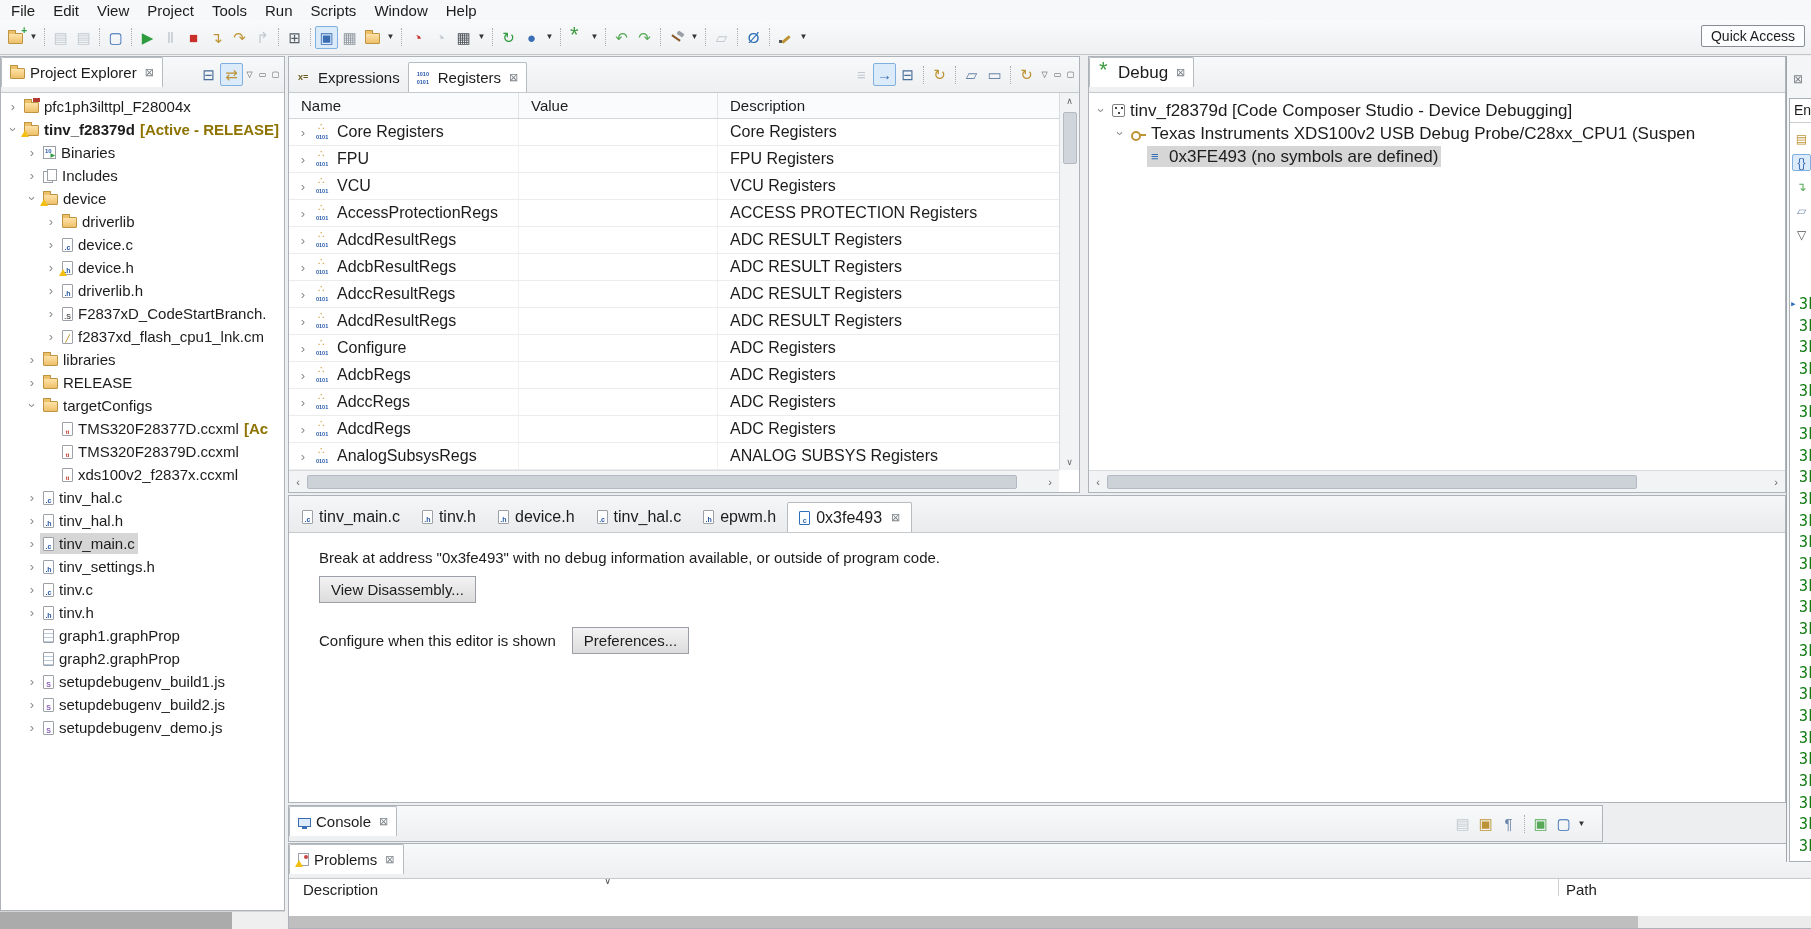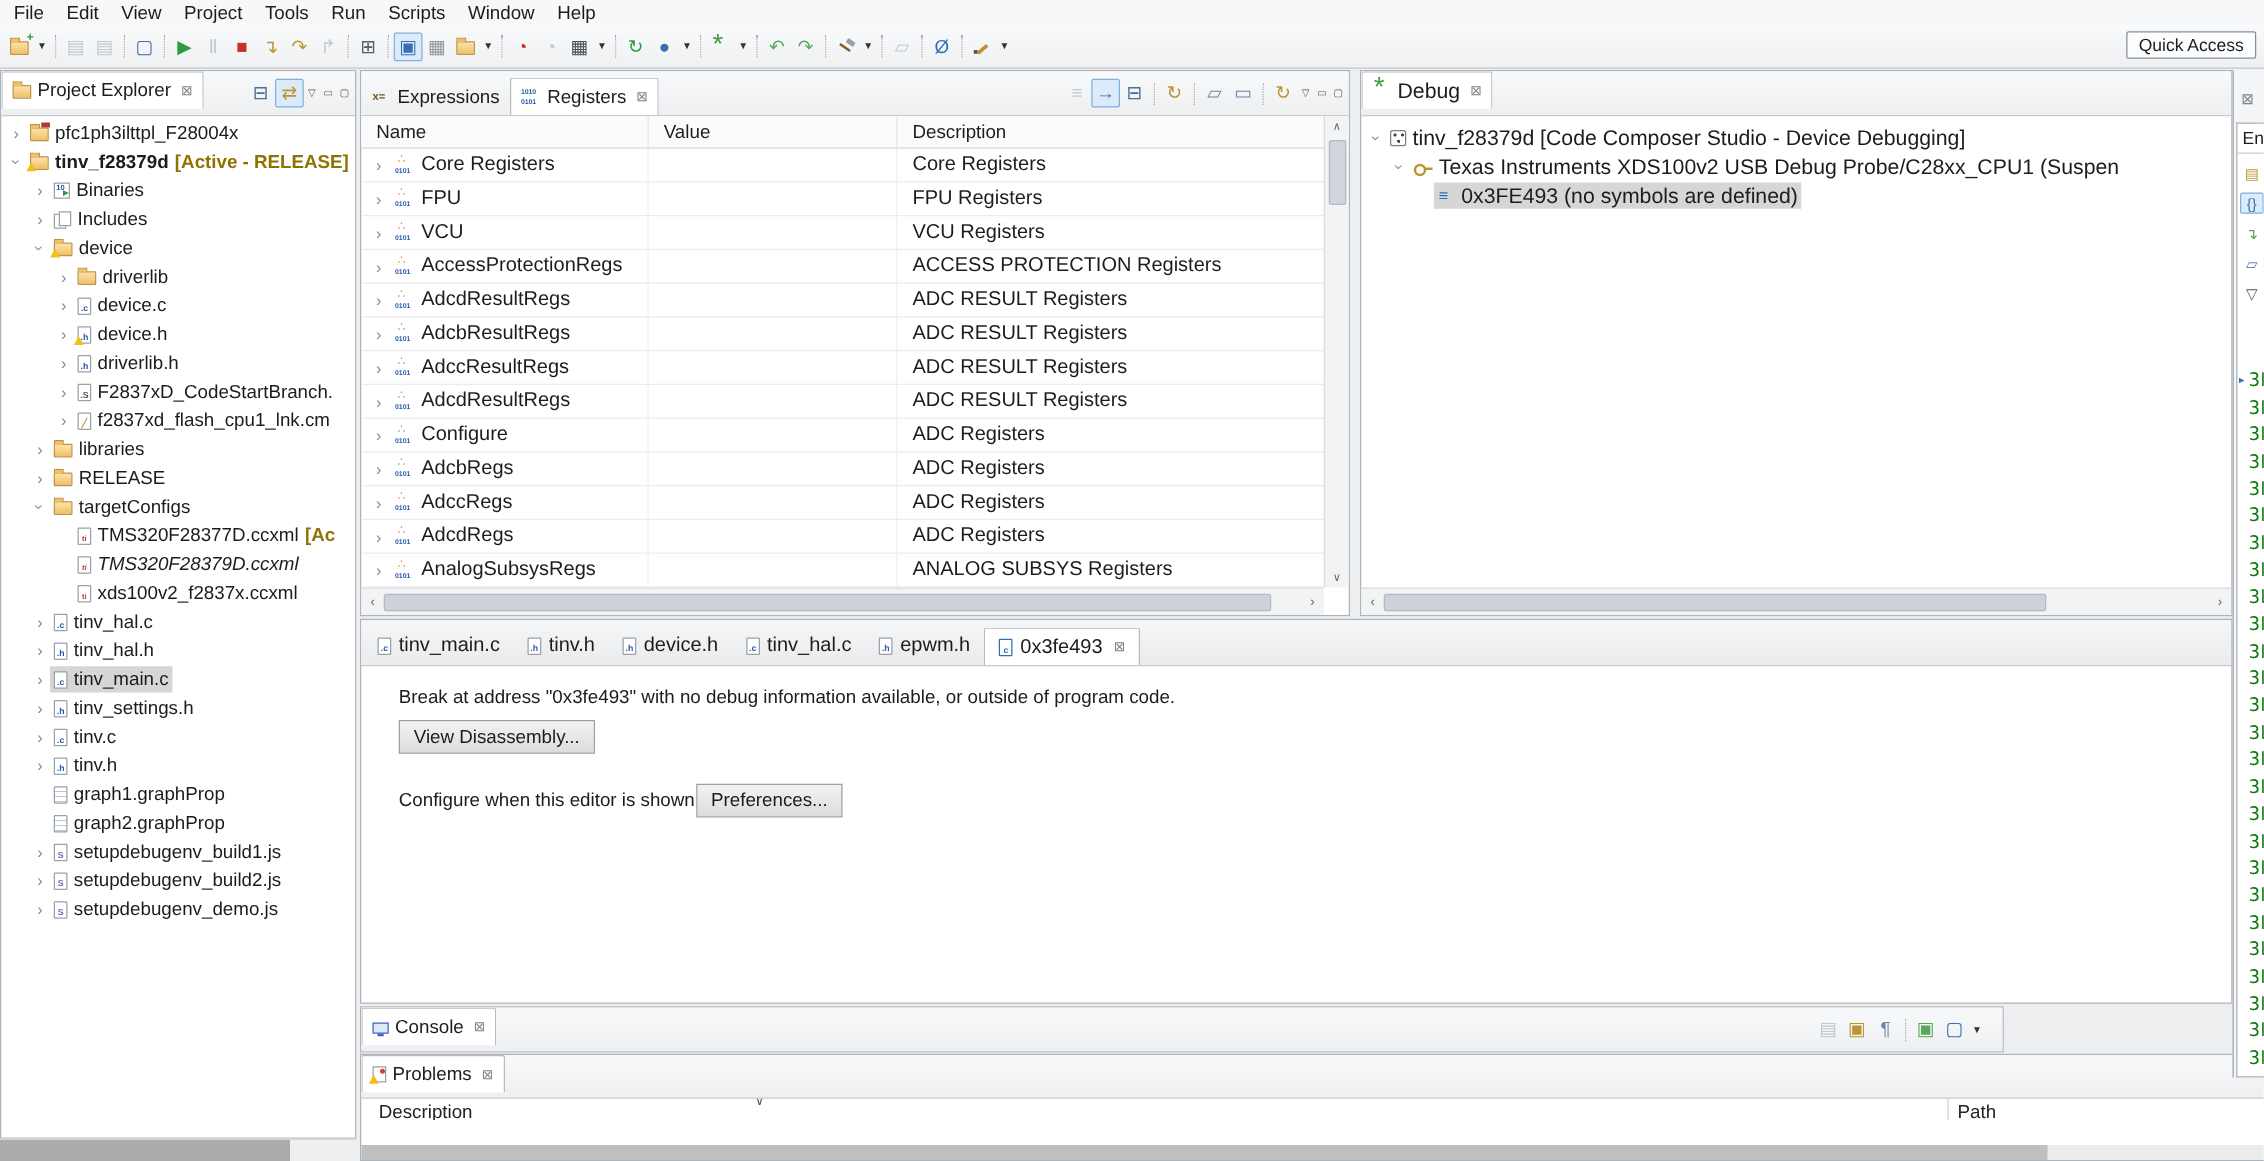--- a/index.html
+++ b/index.html
@@ -137,21 +137,21 @@
   
   #editor-panel{left:288px;top:495px;width:1498px;height:308px}
   .etabs{height:37px;background:linear-gradient(#f5f6f7,#e9ebed);border-bottom:1px solid #c6cacd;
          display:flex;align-items:flex-end;font-size:16px;padding-left:2px}
   .etab{display:flex;align-items:center;gap:6px;height:30px;padding:0 11px;white-space:nowrap}
   .etab.active{background:#fff;border:1px solid #b7bcc1;border-bottom:none;border-radius:2px 2px 0 0}
   .econtent{padding:16px 0 0 30px;font-size:15px}
   .btn{display:inline-block;padding:4px 11px;background:linear-gradient(#f3f3f3,#dcdcdc);
        border:1px solid #9aa0a5;font-size:15px}
   #view-disasm{margin-top:10px}
-  .cfgline{margin-top:24px;display:flex;align-items:center;gap:1px}
+  .cfgline{margin-top:24px;display:flex;align-items:center;gap:16px}
 
   
   #console-panel{left:288px;top:805px;width:1315px;height:37px}
   #console-panel .phead{height:36px;border-bottom:none}
   #problems-panel{left:288px;top:843px;width:1523px;height:86px;border-right:none}
   #problems-panel .phead{height:35px}
   .psummary{height:22px;display:flex;align-items:center;padding-left:6px;border-bottom:1px solid #bcbcbc}
   .pcolhead{position:relative;height:17px;overflow:hidden;color:#222}
   .pcolhead .desc{position:absolute;left:14px;top:2px}
   .pcolhead .pathh{position:absolute;left:1277px;top:2px}
@@ -367,21 +367,21 @@
         </span>
       </div>
       <div class="trow" style="padding-left: 42px;">
         <span class="texp"></span>
         <span class="selwrap">
           <span class="ico file-ccxml"></span>
           <span>TMS320F28377D.ccxml</span>
           <span class="gold"> [Ac</span>
         </span>
       </div>
-      <div class="trow" style="padding-left: 42px; font-style: italic;">
+      <div class="trow" style="padding-left: 42px;">
         <span class="texp"></span>
         <span class="selwrap">
           <span class="ico file-ccxml"></span>
           <span>TMS320F28379D.ccxml</span>
         </span>
       </div>
       <div class="trow" style="padding-left: 42px;">
         <span class="texp"></span>
         <span class="selwrap">
           <span class="ico file-ccxml"></span>

